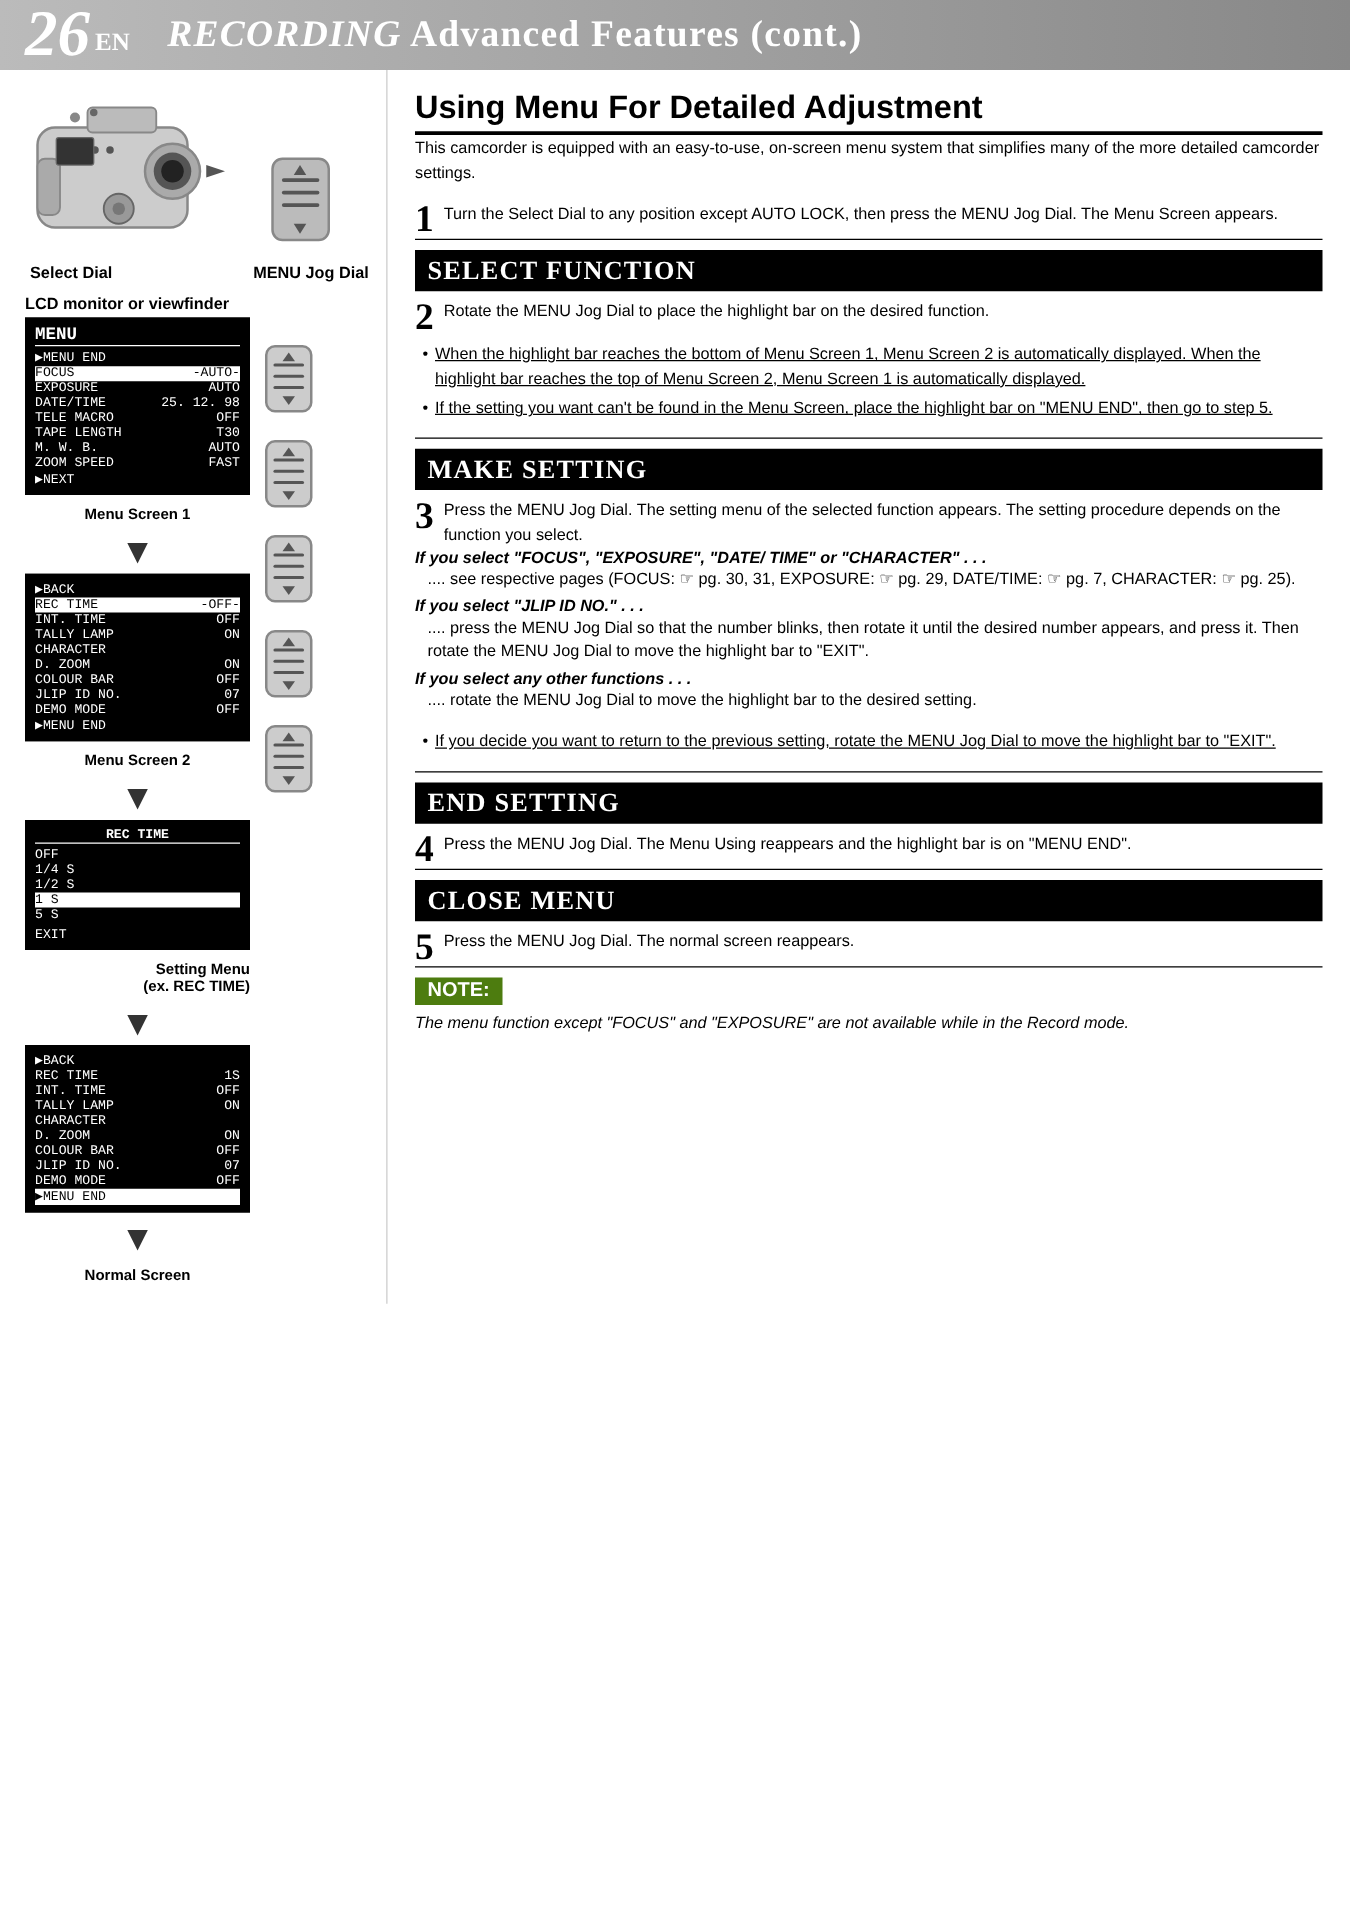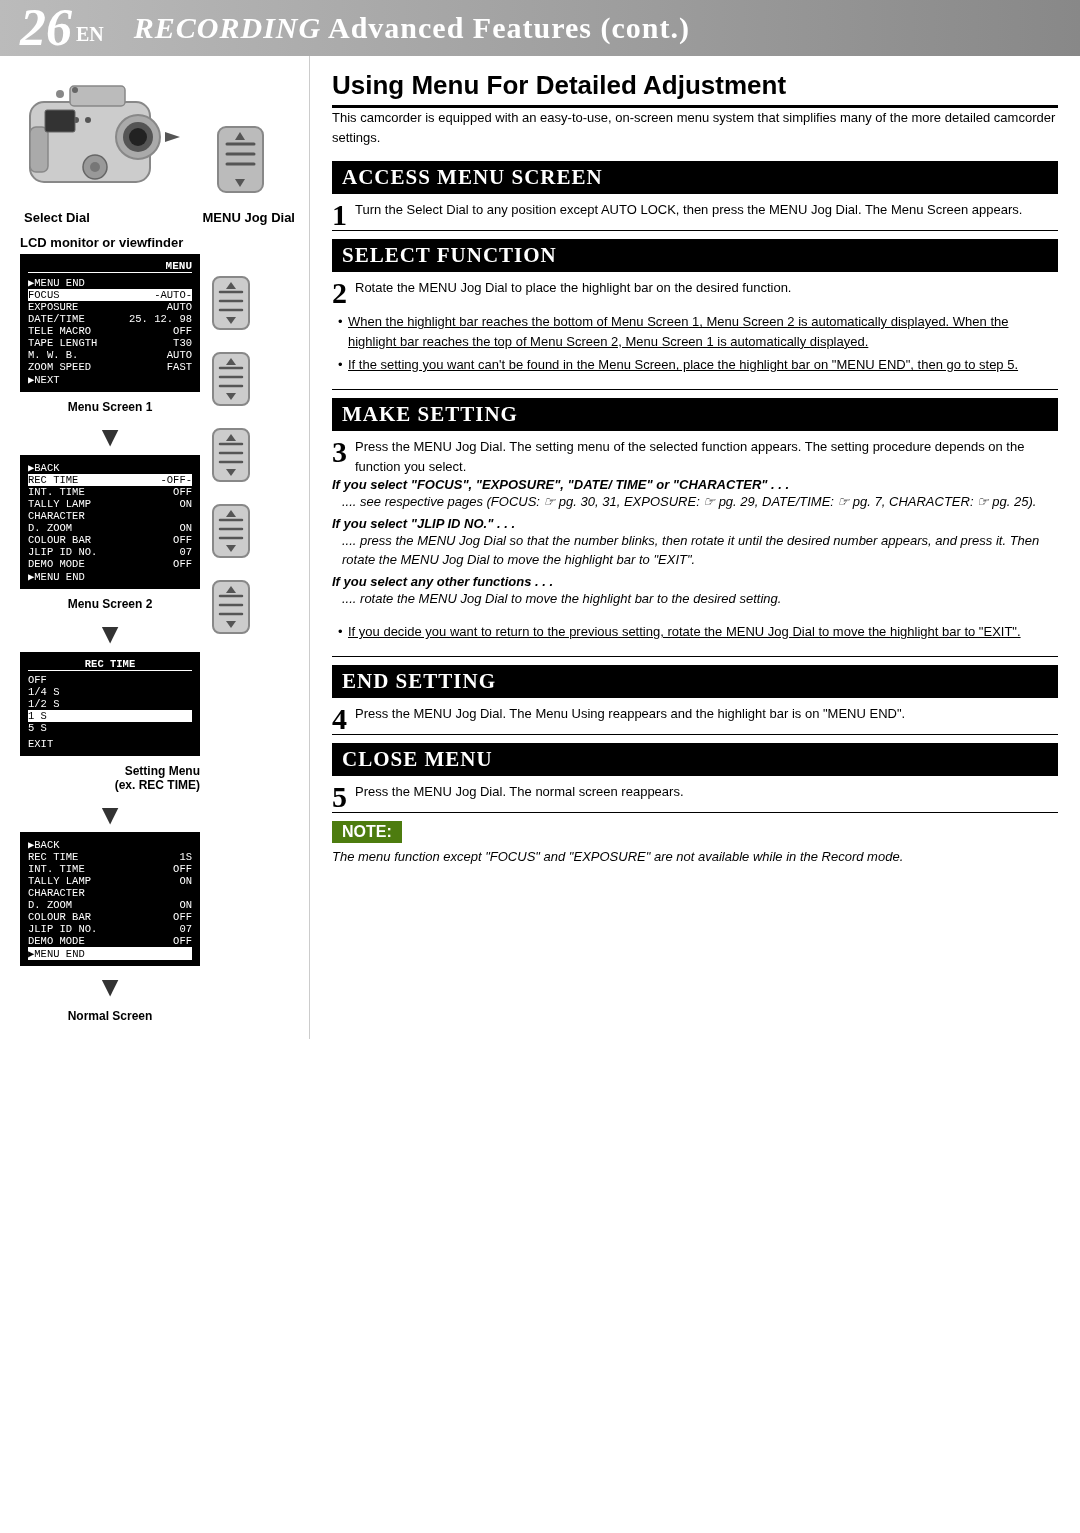--- a/index.html
+++ b/index.html
@@ -91,25 +91,25 @@
       border: 2px solid #000;
       background: #000;
       color: #fff;
       font-size: 10.5px;
       font-family: 'Courier New', monospace;
       padding: 4px 6px;
       margin-bottom: 4px;
       width: 180px;
     }
     .menu-screen-box .menu-title {
-      text-align: right;
+      text-align: left;
       font-weight: bold;
       border-bottom: 1px solid #fff;
       margin-bottom: 3px;
-      font-size: 11px;
+      font-size: 14px;
     }
     .menu-row {
       display: flex; justify-content: space-between;
     }
     .menu-row.highlighted {
       background: #fff;
       color: #000;
     }
 
     .screen-label {
@@ -204,21 +204,20 @@
     .sub-bold {
       font-weight: bold;
       font-style: italic;
       font-size: 13px;
     }
     .sub-text {
       font-size: 13px;
       line-height: 1.5;
       margin-bottom: 4px;
       padding-left: 10px;
-      font-style: italic;
     }
 
     .note-header {
       background: #4d7c0f;
       color: #fff;
       font-size: 16px;
       font-weight: bold;
       padding: 2px 10px;
       display: inline-block;
       margin-bottom: 4px;
@@ -536,21 +535,20 @@
     </div>
 
   </div>
 
   <div class="right-col">
 
     <h1 class="section-title-main">Using Menu For Detailed Adjustment</h1>
     <p class="intro-text">This camcorder is equipped with an easy-to-use, on-screen menu system that simplifies many of the more detailed camcorder settings.</p>
 
     <div class="section-block">
-      <div class="section-header">ACCESS MENU SCREEN</div>
       <div>
         <span class="step-num">1</span>
         <div class="step-text">Turn the Select Dial to any position except AUTO LOCK, then press the MENU Jog Dial. The Menu Screen appears.</div>
       </div>
     </div>
     <hr class="divider">
 
     <div class="section-block">
       <div class="section-header">SELECT FUNCTION</div>
       <div>

